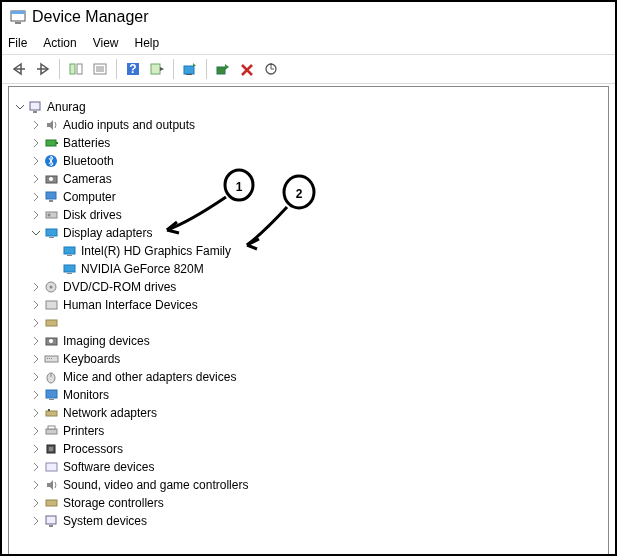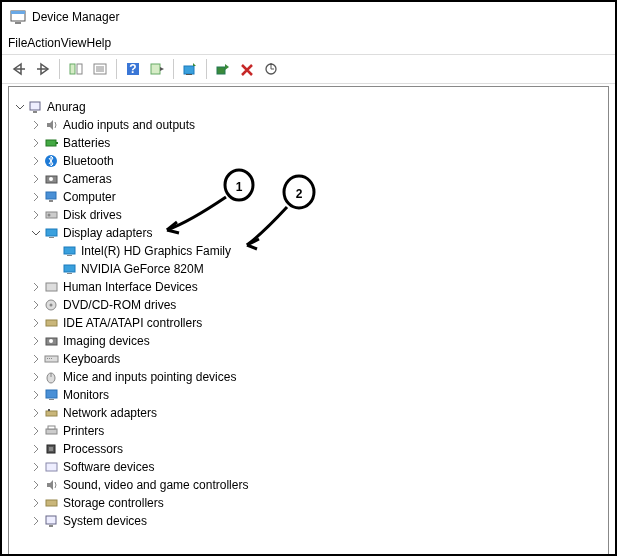--- a/index.html
+++ b/index.html
@@ -25,26 +25,26 @@
       gap: 6px;
     }
     .titlebar .ticon {
       width: 16px;
       height: 16px;
       display: inline-flex;
       align-items: center;
       justify-content: center;
     }
     .title-text {
-      font-size: 12px;
+      font-size: 16px;
     }
     .menubar {
       padding: 4px 6px;
       display: flex;
-      gap: 0;
+      gap: 16px;
     }
     .menubar span {
       cursor: default;
     }
     .toolbar {
       border-top: 1px solid #ddd;
       border-bottom: 1px solid #ddd;
       padding: 3px 6px;
       display: flex;
       align-items: center;
@@ -343,53 +343,52 @@
   </div>
 
   <div class="node lvl1">
     <span class="twist">
         <svg width="10" height="10">
           <path d="M3 1 L7 5 L3 9" fill="none" stroke="#888"></path>
         </svg>
       </span>
     <span class="nicon">
         <svg width="16" height="14">
-          <rect x="2" y="3" width="11" height="8" fill="#ddd" stroke="#888"></rect>
-        </svg>
-      </span>
-    <span class="nlabel">Human Interface Devices</span>
-  </div>
-
-  <div class="node lvl1">
-    <span class="twist">
-        <svg width="10" height="10">
-          <path d="M3 1 L7 5 L3 9" fill="none" stroke="#888"></path>
-        </svg>
-      </span>
-    <span class="nicon">
-        <svg width="16" height="14">
           <circle cx="7" cy="7" r="5" fill="#ddd" stroke="#888"></circle>
           <circle cx="7" cy="7" r="1.5" fill="#888"></circle>
         </svg>
       </span>
     <span class="nlabel">DVD/CD-ROM drives</span>
   </div>
 
   <div class="node lvl1">
     <span class="twist">
         <svg width="10" height="10">
           <path d="M3 1 L7 5 L3 9" fill="none" stroke="#888"></path>
         </svg>
       </span>
     <span class="nicon">
         <svg width="16" height="14">
+          <rect x="2" y="3" width="11" height="8" fill="#ddd" stroke="#888"></rect>
+        </svg>
+      </span>
+    <span class="nlabel">Human Interface Devices</span>
+  </div>
+
+  <div class="node lvl1">
+    <span class="twist">
+        <svg width="10" height="10">
+          <path d="M3 1 L7 5 L3 9" fill="none" stroke="#888"></path>
+        </svg>
+      </span>
+    <span class="nicon">
+        <svg width="16" height="14">
           <rect x="2" y="4" width="11" height="6" fill="#c9b67a" stroke="#96864a"></rect>
         </svg>
       </span>
-    <span class="nlabel">IDE ATA/ATAPI controllers</span>
   </div>
 
   <div class="node lvl1">
     <span class="twist">
         <svg width="10" height="10">
           <path d="M3 1 L7 5 L3 9" fill="none" stroke="#888"></path>
         </svg>
       </span>
     <span class="nicon">
         <svg width="16" height="14">
@@ -422,21 +421,21 @@
         <svg width="10" height="10">
           <path d="M3 1 L7 5 L3 9" fill="none" stroke="#888"></path>
         </svg>
       </span>
     <span class="nicon">
         <svg width="16" height="14">
           <ellipse cx="7" cy="8" rx="4" ry="5" fill="#ddd" stroke="#888"></ellipse>
           <line x1="7" y1="3" x2="7" y2="7" stroke="#888"></line>
         </svg>
       </span>
-    <span class="nlabel">Mice and inputs pointing devices</span>
+    <span class="nlabel">Mice and other adapters devices</span>
   </div>
 
   <div class="node lvl1">
     <span class="twist">
         <svg width="10" height="10">
           <path d="M3 1 L7 5 L3 9" fill="none" stroke="#888"></path>
         </svg>
       </span>
     <span class="nicon">
         <svg width="16" height="14">

